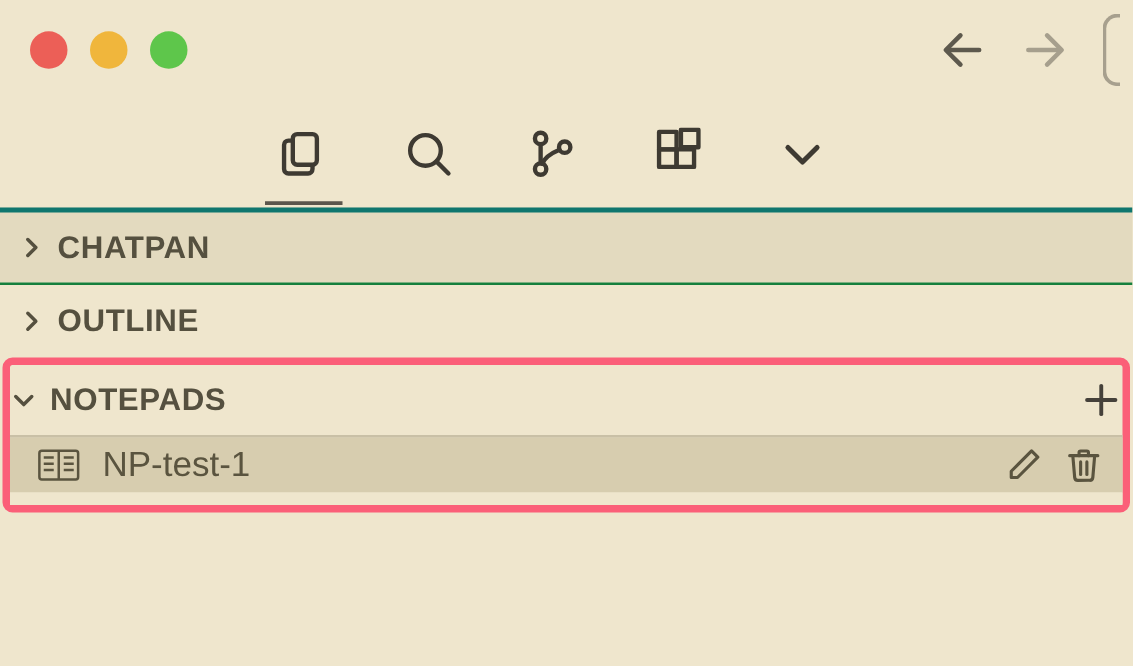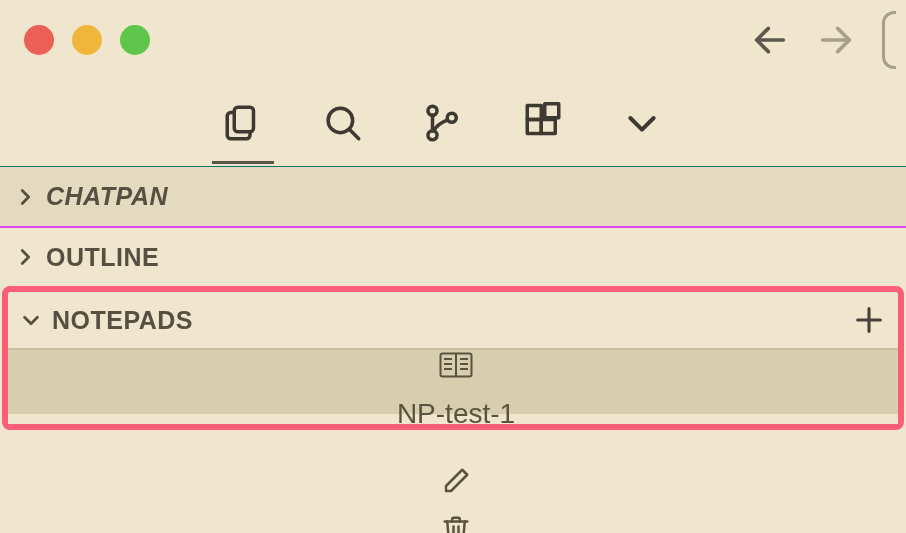--- a/index.html
+++ b/index.html
@@ -67,63 +67,62 @@
     height:3px;
     background:#5b564c;
   }
 
   
   .sections { }
   .section {
     height: 60px;
     display: flex;
     align-items: center;
-    border-top: 2px solid #d946ef;
+    border-top: 2px solid #15803d;
     padding: 0 14px;
     gap: 10px;
   }
-  .section.first { border-top: 1px solid #0f766e; background:#e3dabf;font-style:italic; }
+  .section.first { border-top: 4px solid #0f766e; background:#e3dabf; }
   .section-label {
     font-weight: 700;
     font-size: 25px;
     letter-spacing: 0.5px;
     color: #55503f;
   }
   .chev { color:#55503f; }
 
   
   .highlight-wrap {
     border: 6px solid #fb5f78;
     border-radius: 8px;
     margin: 0 2px;
   }
   .section-notepads {
     height: 58px;
     display:flex;
     align-items:center;
-    padding: 0 12px;
+    padding: 0 0;
     gap:10px;
     border-bottom: 2px solid #c9c0a6;
     position: relative;
   }
   .plus-slot {
     margin-left: auto;
     color:#4b463e;
   }
 
   .notepad-row {
-    height: 64px;
+    height: 44px;
     background:#d7cdaf;
     display:flex;
     align-items:center;
     padding: 0 16px 0 22px;
     gap: 18px;
     color:#5a543f;
     font-size: 28px;
-    flex-direction: column;
   }
   .notepad-row .spacer { flex:1; }
   .highlight-footer { height: 10px; background:#efe6cd; }
 
   svg { display:block; }
 </style>
 </head>
 <body>
 
 <div class="titlebar">

